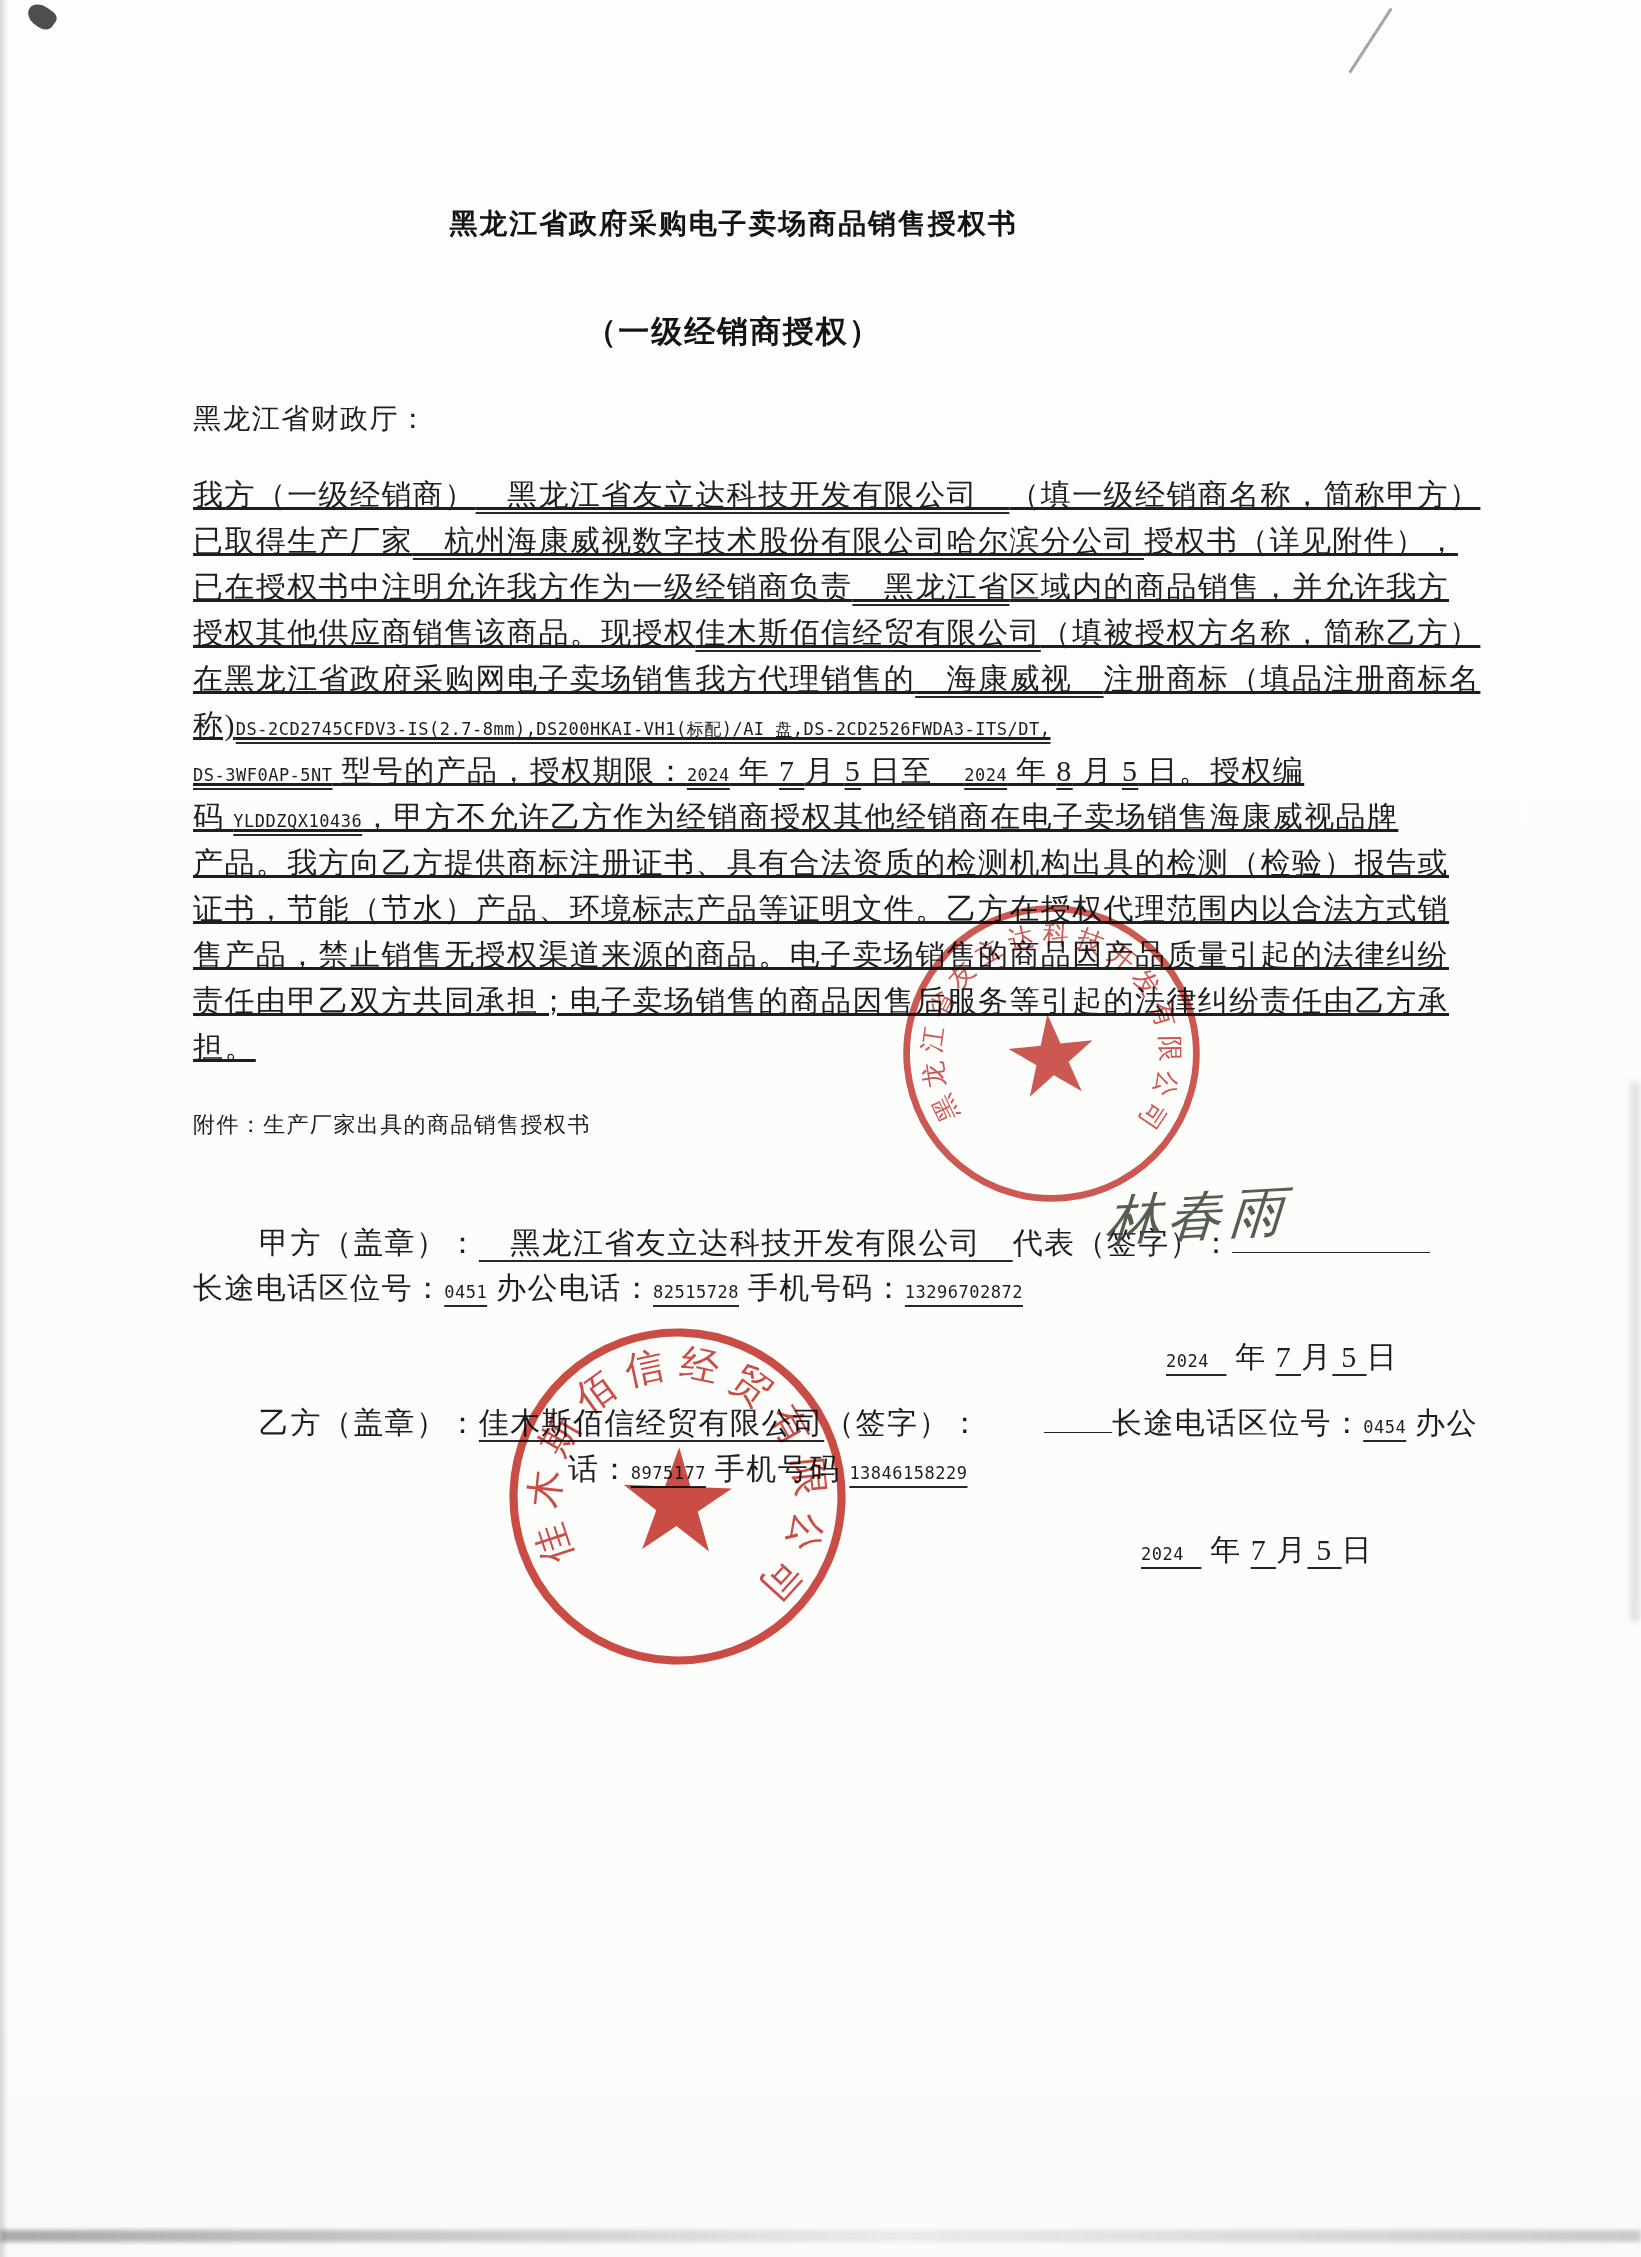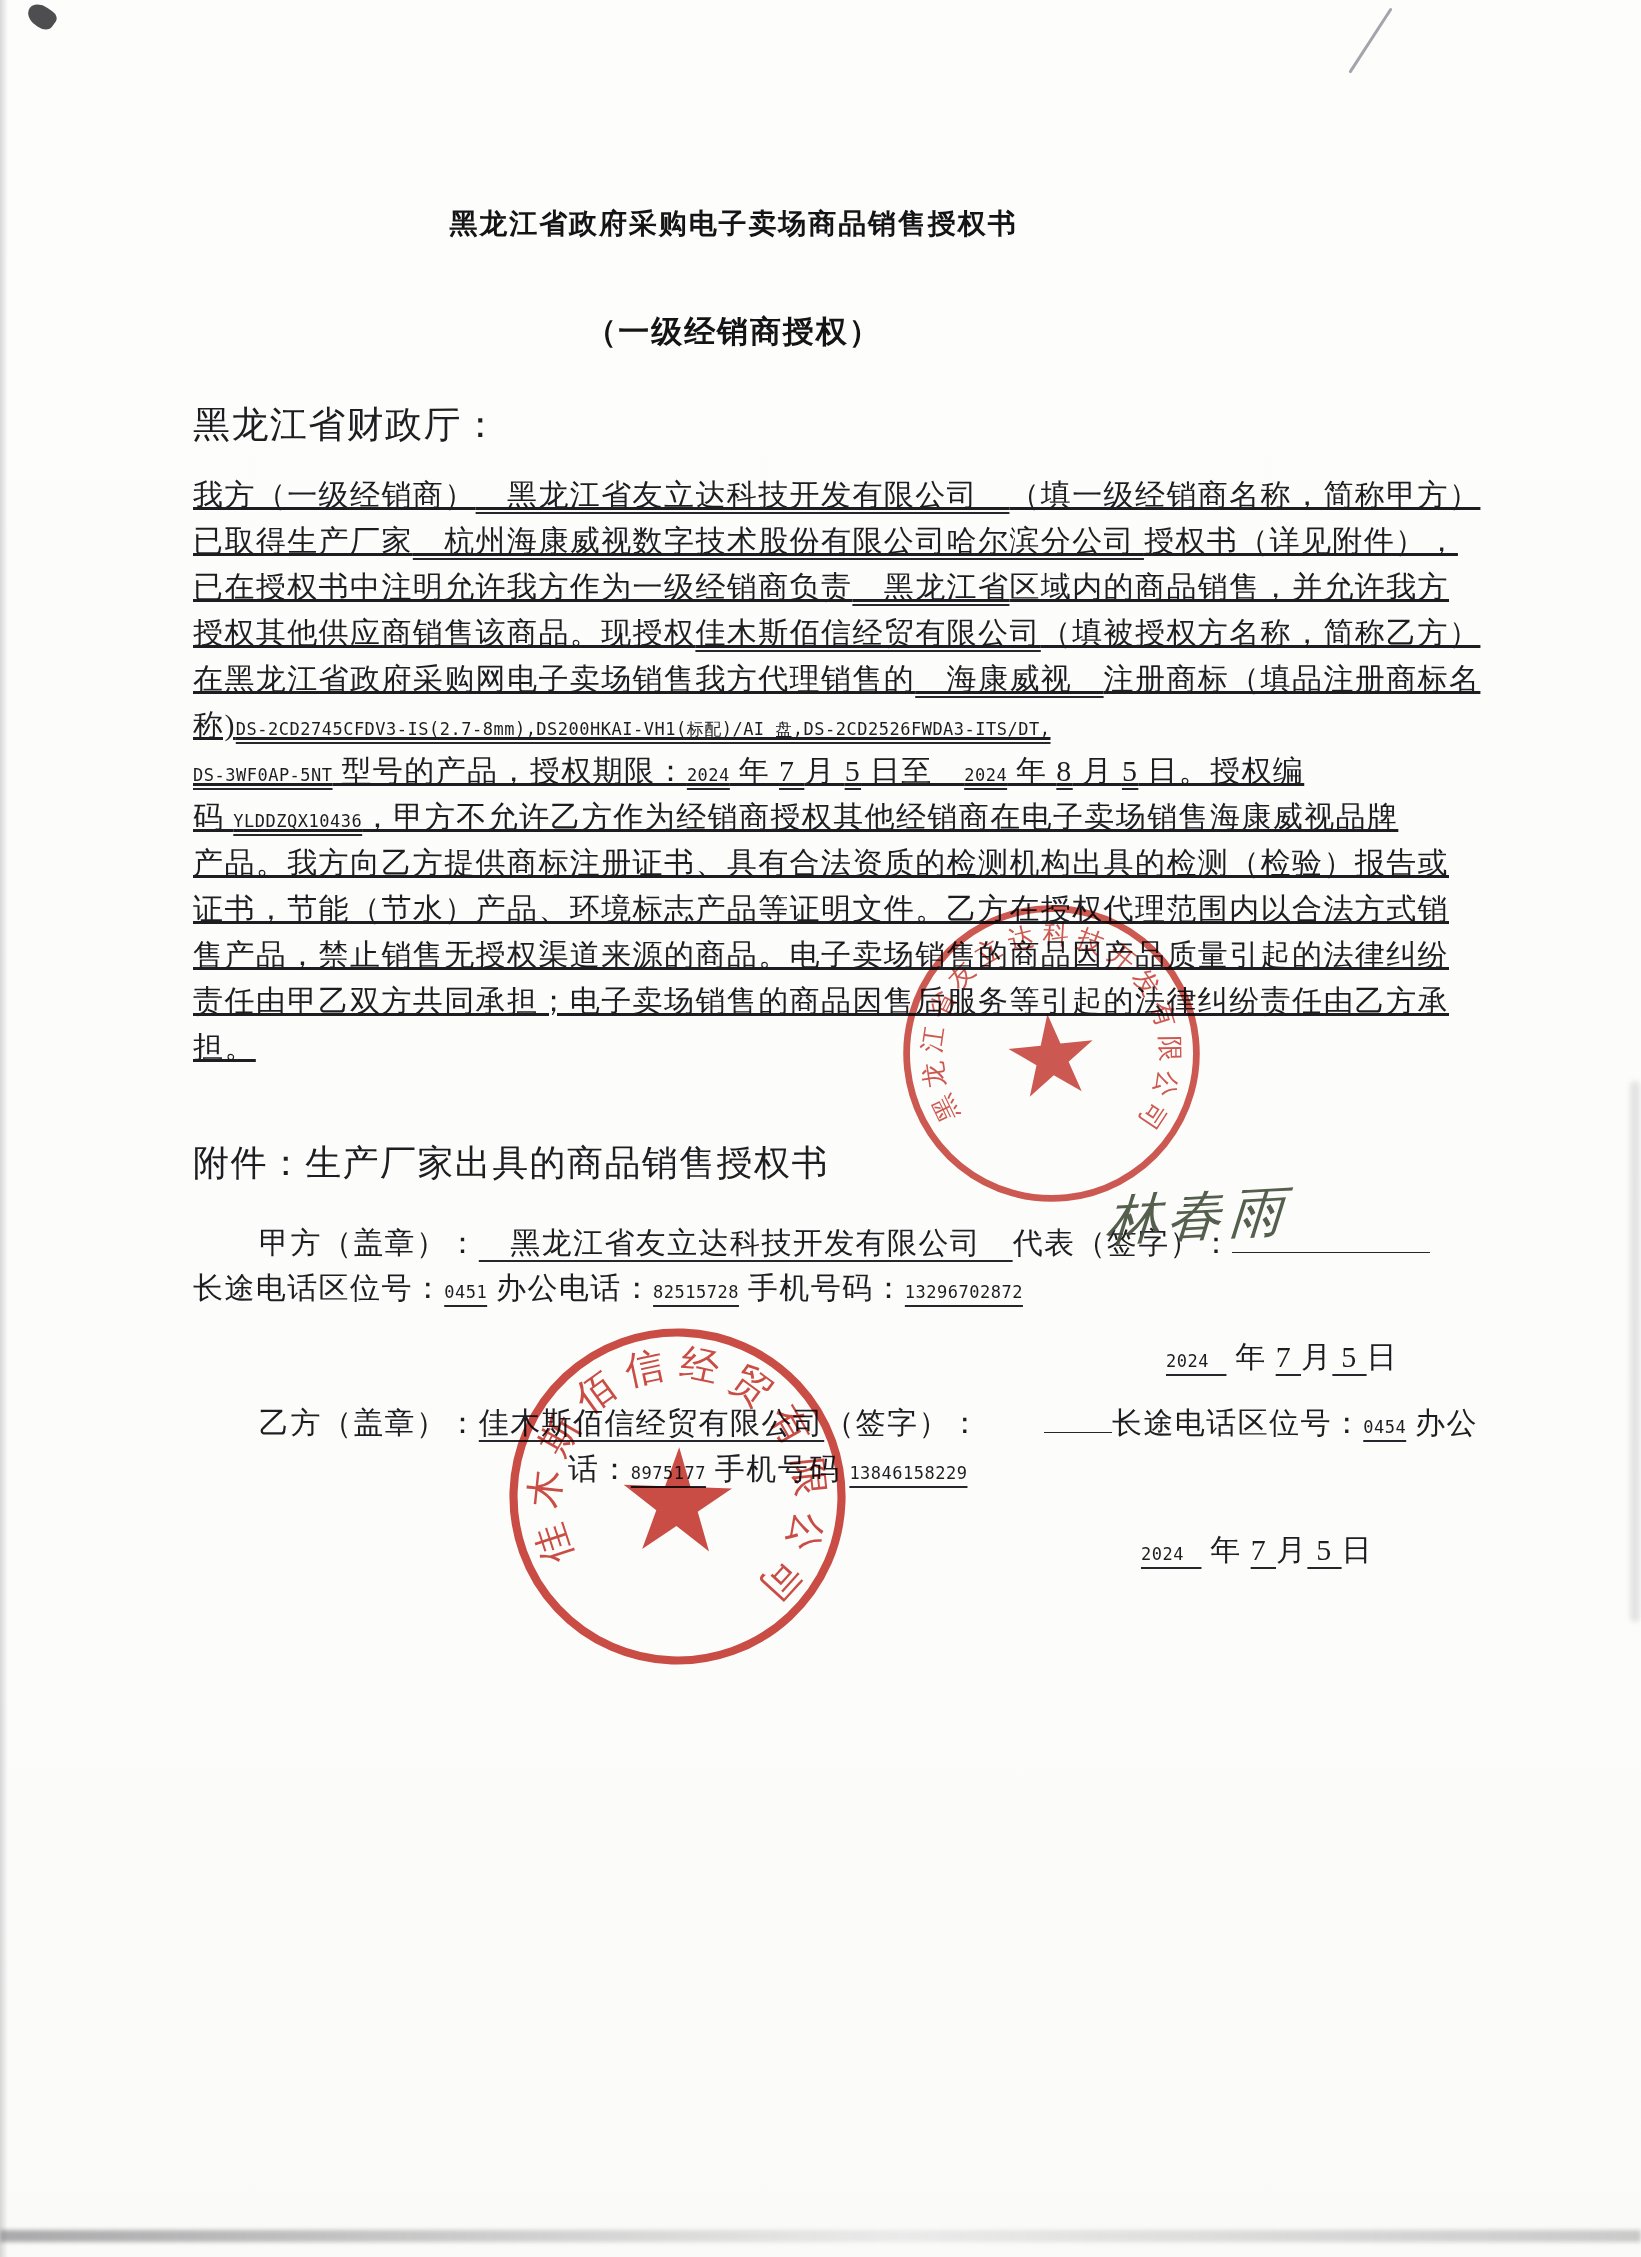--- a/index.html
+++ b/index.html
@@ -12,24 +12,24 @@
   .doc-title {
     position:absolute; left:193px; top:205px; width:1081px; text-align:center;
     font-family:"Liberation Sans","DejaVu Sans",sans-serif;
     font-weight:700; font-size:28px; letter-spacing:1.9px; color:#141416;
   }
   .doc-subtitle {
     position:absolute; left:193px; top:311px; width:1081px; text-align:center;
     font-family:"Liberation Sans","DejaVu Sans",sans-serif;
     font-weight:700; font-size:31px; letter-spacing:1.9px; color:#141416;
   }
-  .salutation { position:absolute; left:193px; top:400px; font-size:37px; letter-spacing:1.4px; }
+  .salutation { position:absolute; left:193px; top:400px; font-size:28px; letter-spacing:1.4px; }
   .body-lines { position:absolute; left:193px; top:472px; width:1274px; }
   .bodyline { height:46px; line-height:46px; white-space:nowrap; font-size:30px; letter-spacing:1.4px;text-decoration:underline; }
-  .attachment { position:absolute; left:193px; top:1110px; font-size:36px; letter-spacing:1.4px;margin-top:29px; }
+  .attachment { position:absolute; left:193px; top:1110px; font-size:22px; letter-spacing:1.4px; }
   .pline { position:absolute; white-space:nowrap; font-size:30px; letter-spacing:1.4px; line-height:42px; }
   #pa1 { left:259px; top:1222px; }
   #pa2 { left:193px; top:1267px; }
   #dateA { right:243px; top:1336px; }
   #pb1 { left:259px; top:1402px; }
   #pb2 { left:568px; top:1448px; }
   #dateB { right:268px; top:1529px; }
   .u { text-decoration:underline; text-decoration-thickness:1.9px; text-underline-offset:6.8px; text-decoration-color:#26262c; }
   .mono { font-family:"DejaVu Sans Mono","Liberation Mono",monospace; font-size:17px; letter-spacing:0.5px; }
   .blank { display:inline-block; height:29px; border-bottom:1.9px solid #26262c; vertical-align:baseline; }

